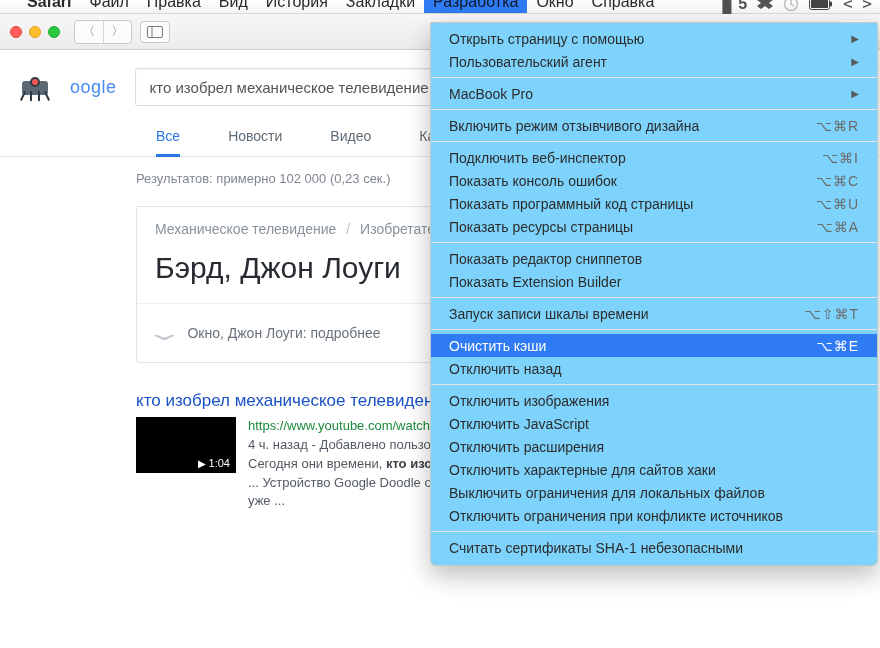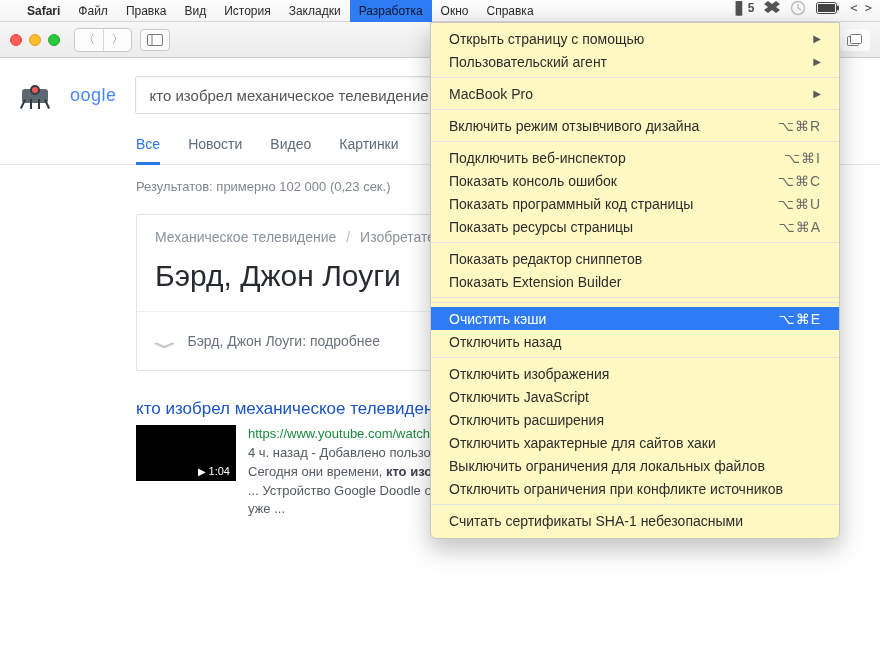--- a/index.html
+++ b/index.html
@@ -1,19 +1,19 @@
 <!DOCTYPE html>
 <html><head>
 <meta charset="utf-8">
 <style>
   * { box-sizing: border-box; margin: 0; padding: 0; font-family: -apple-system, "Helvetica Neue", Arial, sans-serif; }
   body { width: 880px; height: 648px; background: #fff; overflow: hidden; position: relative; font-size: 13px; color: #333; }
 
   
-  .menubar { height: 22px; background: linear-gradient(#fdfdfd,#f4f4f4); border-bottom: 1px solid #d6d6d6; display: flex; align-items: flex-start; padding: 0 8px; font-size: 12px; color: #2a2a2a; position: relative; z-index: 10; }
+  .menubar { height: 14px; background: linear-gradient(#fdfdfd,#f4f4f4); border-bottom: 1px solid #d6d6d6; display: flex; align-items: flex-end; padding: 0 8px; font-size: 16px; color: #2a2a2a; position: relative; z-index: 10; }
   .menubar .apple { font-size: 14px; margin-right: 10px; }
   .menubar .mitem { padding: 2px 9px; height: 22px; display: flex; align-items: center; white-space: nowrap; }
   .menubar .mitem.app { font-weight: 600; }
   .menubar .mitem.active { background: #2f7bf3; color: #0f172a; }
   .menubar .right { margin-left: auto; display: flex; align-items: center; gap: 10px; color: #505050; }
   .menubar .right span { display: inline-flex; align-items: center; }
 
   
   .winchrome { height: 36px; background: linear-gradient(#f7f7f7,#ececec); border-bottom: 1px solid #d0d0d0; display: flex; align-items: center; padding: 0 10px; gap: 8px; }
   .traffic { display: flex; gap: 7px; margin-right: 6px; }
@@ -38,21 +38,21 @@
   .logo-icon .leg { position:absolute; bottom:0; width:2px; height:10px; background:#2f3b44; }
   .logo-icon .leg.l1{ left:4px; transform:rotate(25deg);}
   .logo-icon .leg.l2{ left:12px;}
   .logo-icon .leg.l3{ left:20px;}
   .logo-icon .leg.l4{ left:28px; transform:rotate(-25deg);}
   .logo-text { color:#4889f4; font-size:18px; letter-spacing: .5px; }
   .searchbox { flex:0 0 auto; width: 560px; }
   .searchbox input { width:100%; height:38px; border:1px solid #dcdcdc; border-radius:2px; padding: 0 14px; font-size:15px; color:#555; box-shadow: 0 1px 2px rgba(0,0,0,.05) inset; }
 
   .tabsrow { display:flex; gap: 28px; padding: 22px 0 0 136px; font-size:14px; }
-  .gtab { color:#5f6b76; padding-bottom: 10px; }
+  .gtab { color:#5f6b76; padding-bottom: 10px; margin-left: 20px; }
   .gtab.active { color:#2a77e8; border-bottom: 3px solid #2a77e8; font-weight:500; }
   .divider { border-bottom:1px solid #e6e6e6; margin-top:-1px; }
 
   .stats { padding: 14px 0 14px 136px; color:#808790; font-size:13px; }
 
   .card { margin: 6px 0 0 136px; width: 640px; border:1px solid #e3e3e3; border-radius:2px; background:#fff; }
   .crumb { padding: 14px 18px 8px 18px; color:#8a929b; font-size:14px; }
   .crumb .sep { padding: 0 6px; color:#b8bec6; }
   .card h1 { padding: 6px 18px 18px 18px; font-size:30px; font-weight:400; color:#272b31; }
   .hr { border-top:1px solid #eee; }
@@ -63,21 +63,21 @@
   .result a.title { color:#1a53c5; font-size:17px; text-decoration:none; }
   .result .meta { display:flex; gap: 12px; margin-top:6px; }
   .thumb { width:100px; height:56px; background:#000; position:relative; color:#fff; font-size:11px; }
   .thumb .dur { position:absolute; right:6px; bottom:4px; display:flex; align-items:center; gap:3px;}
   .thumb .play { font-size:10px; }
   .rlines { flex:1; font-size:13px; color:#545a63; line-height:1.45;}
   .rlines .url { color:#1b8a3c; }
   .rlines b { color:#3d434c; }
 
   
-  .dropdown { position:absolute; top:22px; left:430px; width:410px; background:#fef9c3; border:1px solid #c7c7c7; border-radius:0 0 6px 6px; box-shadow: 0 10px 24px rgba(0,0,0,.25); z-index: 50; padding: 4px 0 6px 0; font-size:14px; color:#2c2c2c;}
+  .dropdown { position:absolute; top:22px; left:430px; width:448px; background:#7dd3fc; border:1px solid #c7c7c7; border-radius:0 0 6px 6px; box-shadow: 0 10px 24px rgba(0,0,0,.25); z-index: 50; padding: 4px 0 6px 0; font-size:14px; color:#2c2c2c;}
   .dropdown .row { display:flex; align-items:center; justify-content:space-between; padding: 3.5px 18px; white-space:nowrap;}
   .dropdown .row .sc { color:#6a6a6a; font-family: -apple-system, "Helvetica Neue", Arial; letter-spacing:1px;}
   .dropdown .row.selected { background:#2f7bf3; color:#fff; }
   .dropdown .row.selected .sc { color:#fff; }
   .dropdown hr { border:none; border-top:1px solid #e2e2e2; margin:4px 0; }
   .dropdown .arrow { color:#5a5a5a; }
 </style>
 </head>
 <body>
 
@@ -174,21 +174,21 @@
   <div class="card">
     <div class="crumb">
       <span>Механическое телевидение</span>
       <span class="sep">/</span>
       <span>Изобретатели</span>
     </div>
     <h1>Бэрд, Джон Лоуги</h1>
     <div class="hr"></div>
     <div class="expand">
       <span class="chev">⌄</span>
-      <span>Бэрд, Джон Лоуги: подробнее</span>
+      <span>Окно, Джон Лоуги: подробнее</span>
     </div>
   </div>
 
   <div class="result">
     <a class="title" href="#">кто изобрел механическое телевидение</a>
     <div class="meta">
       <div class="thumb">
         <div class="dur">
             <span class="play">▶</span>
             <span>1:04</span>
@@ -243,20 +243,24 @@
       <span class="sc">⌥⌘A</span>
     </div>
     <hr>
     <div class="row">
       <span>Показать редактор сниппетов</span>
     </div>
     <div class="row">
       <span>Показать Extension Builder</span>
     </div>
     <hr>
+    <div class="row">
+      <span>Запуск записи шкалы времени</span>
+      <span class="sc">⌥⇧⌘T</span>
+    </div>
     <hr>
     <div class="row selected">
       <span>Очистить кэши</span>
       <span class="sc">⌥⌘E</span>
     </div>
     <div class="row">
       <span>Отключить назад</span>
     </div>
     <hr>
     <div class="row">

